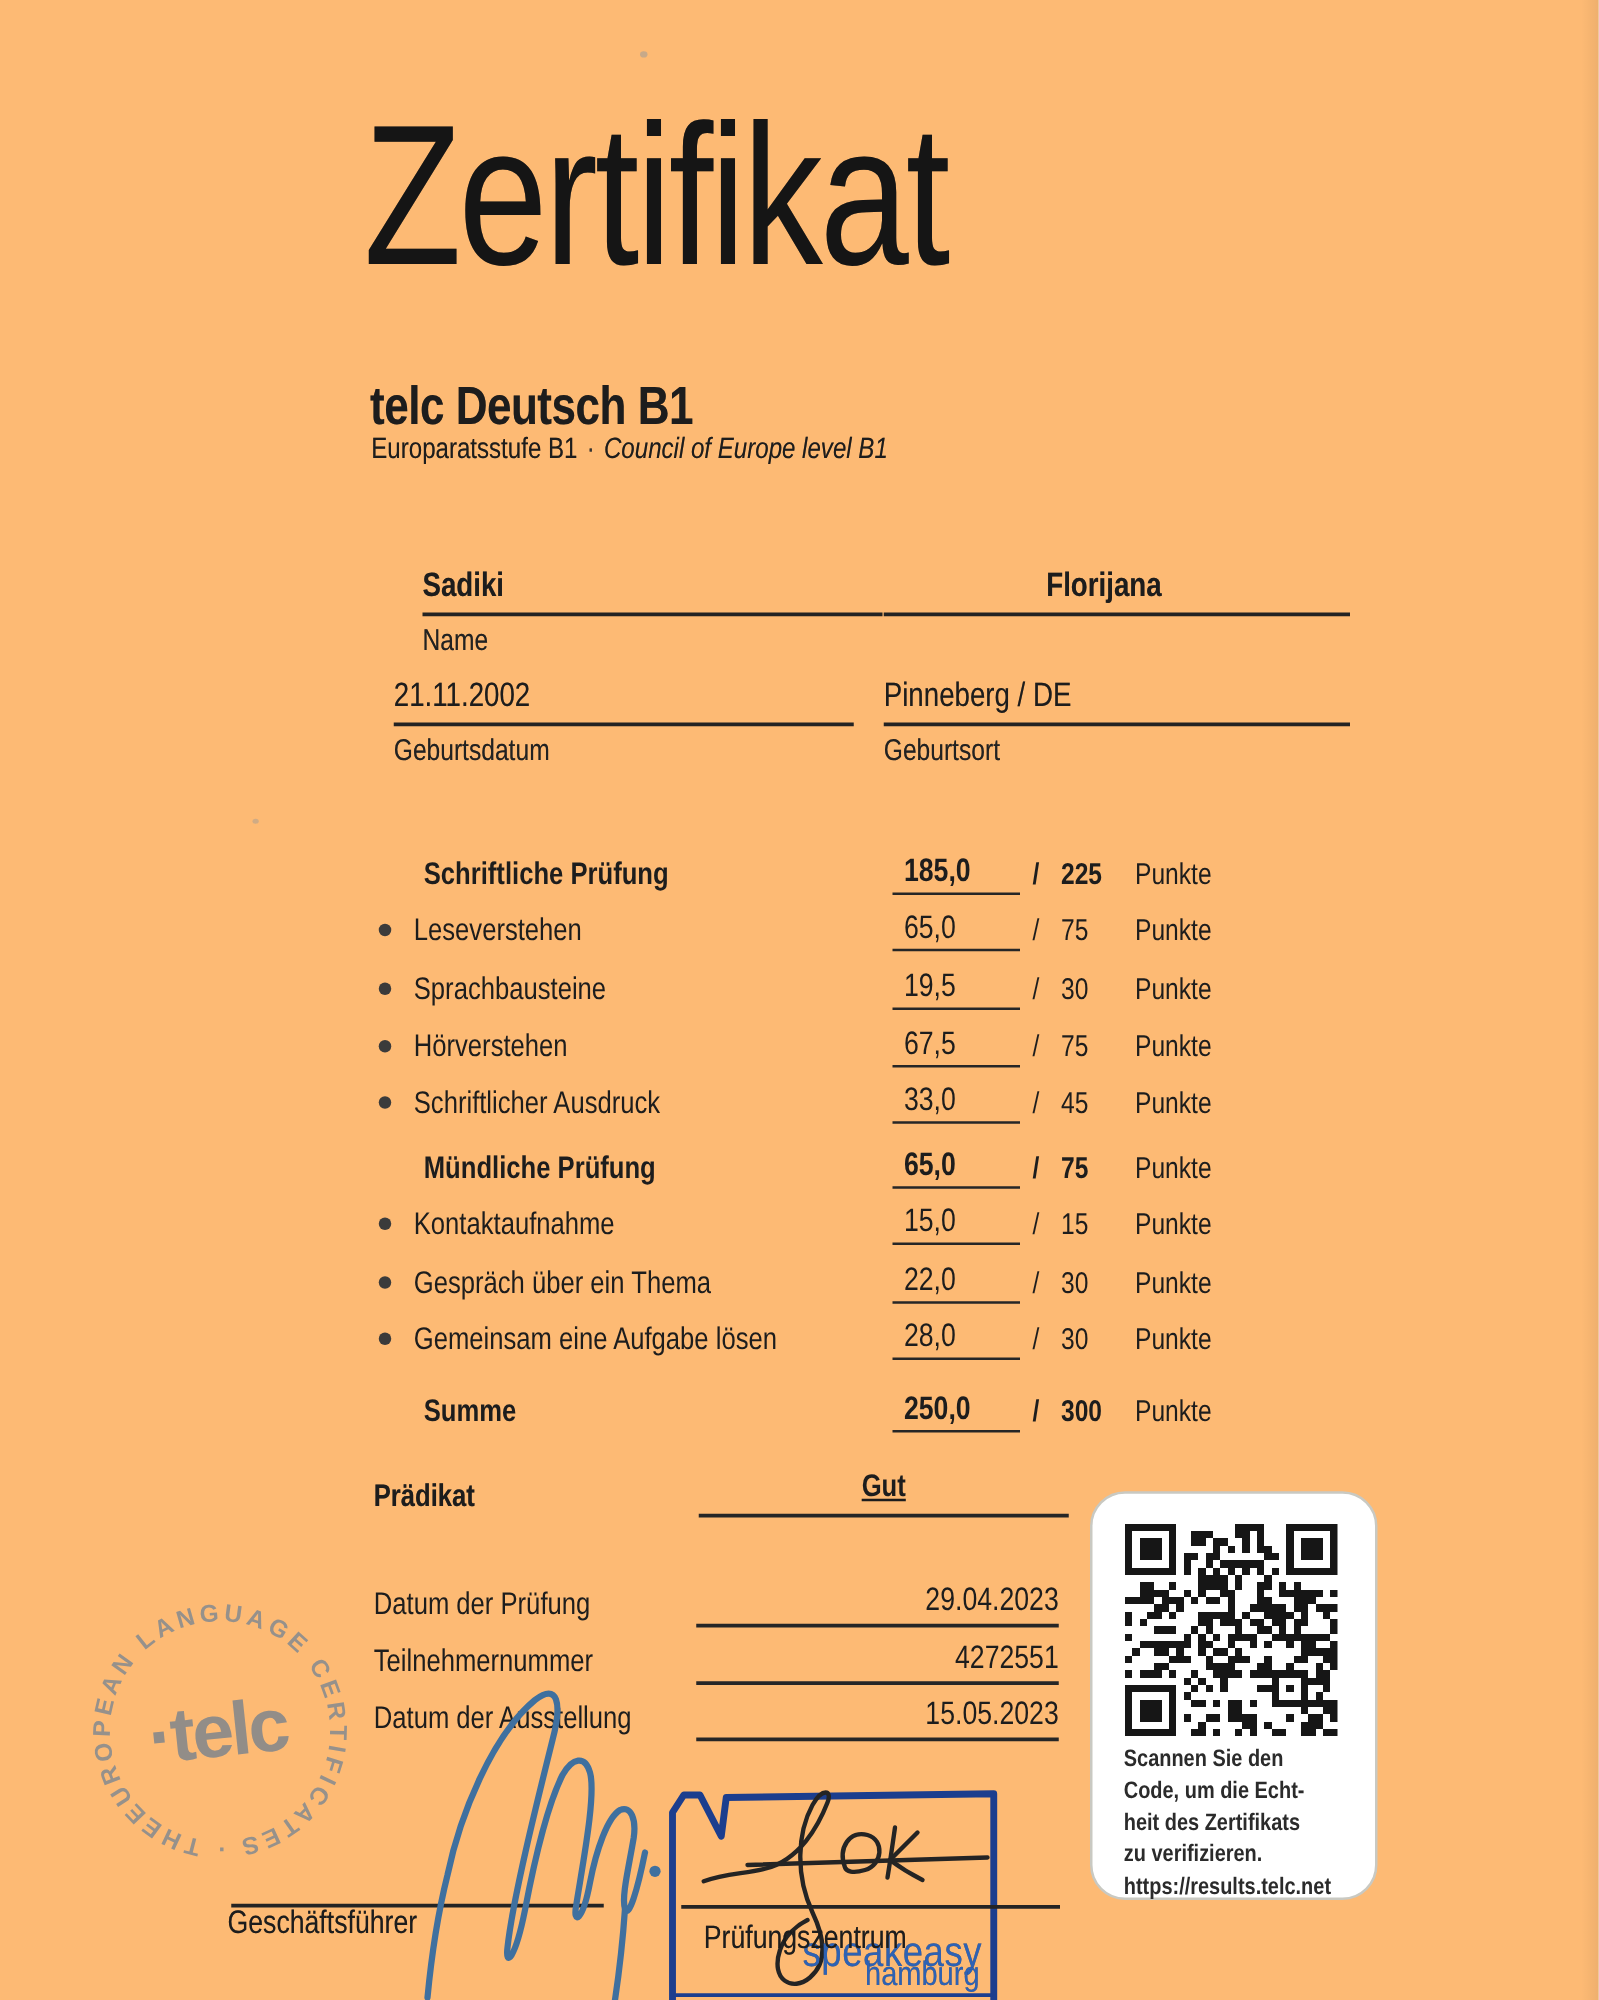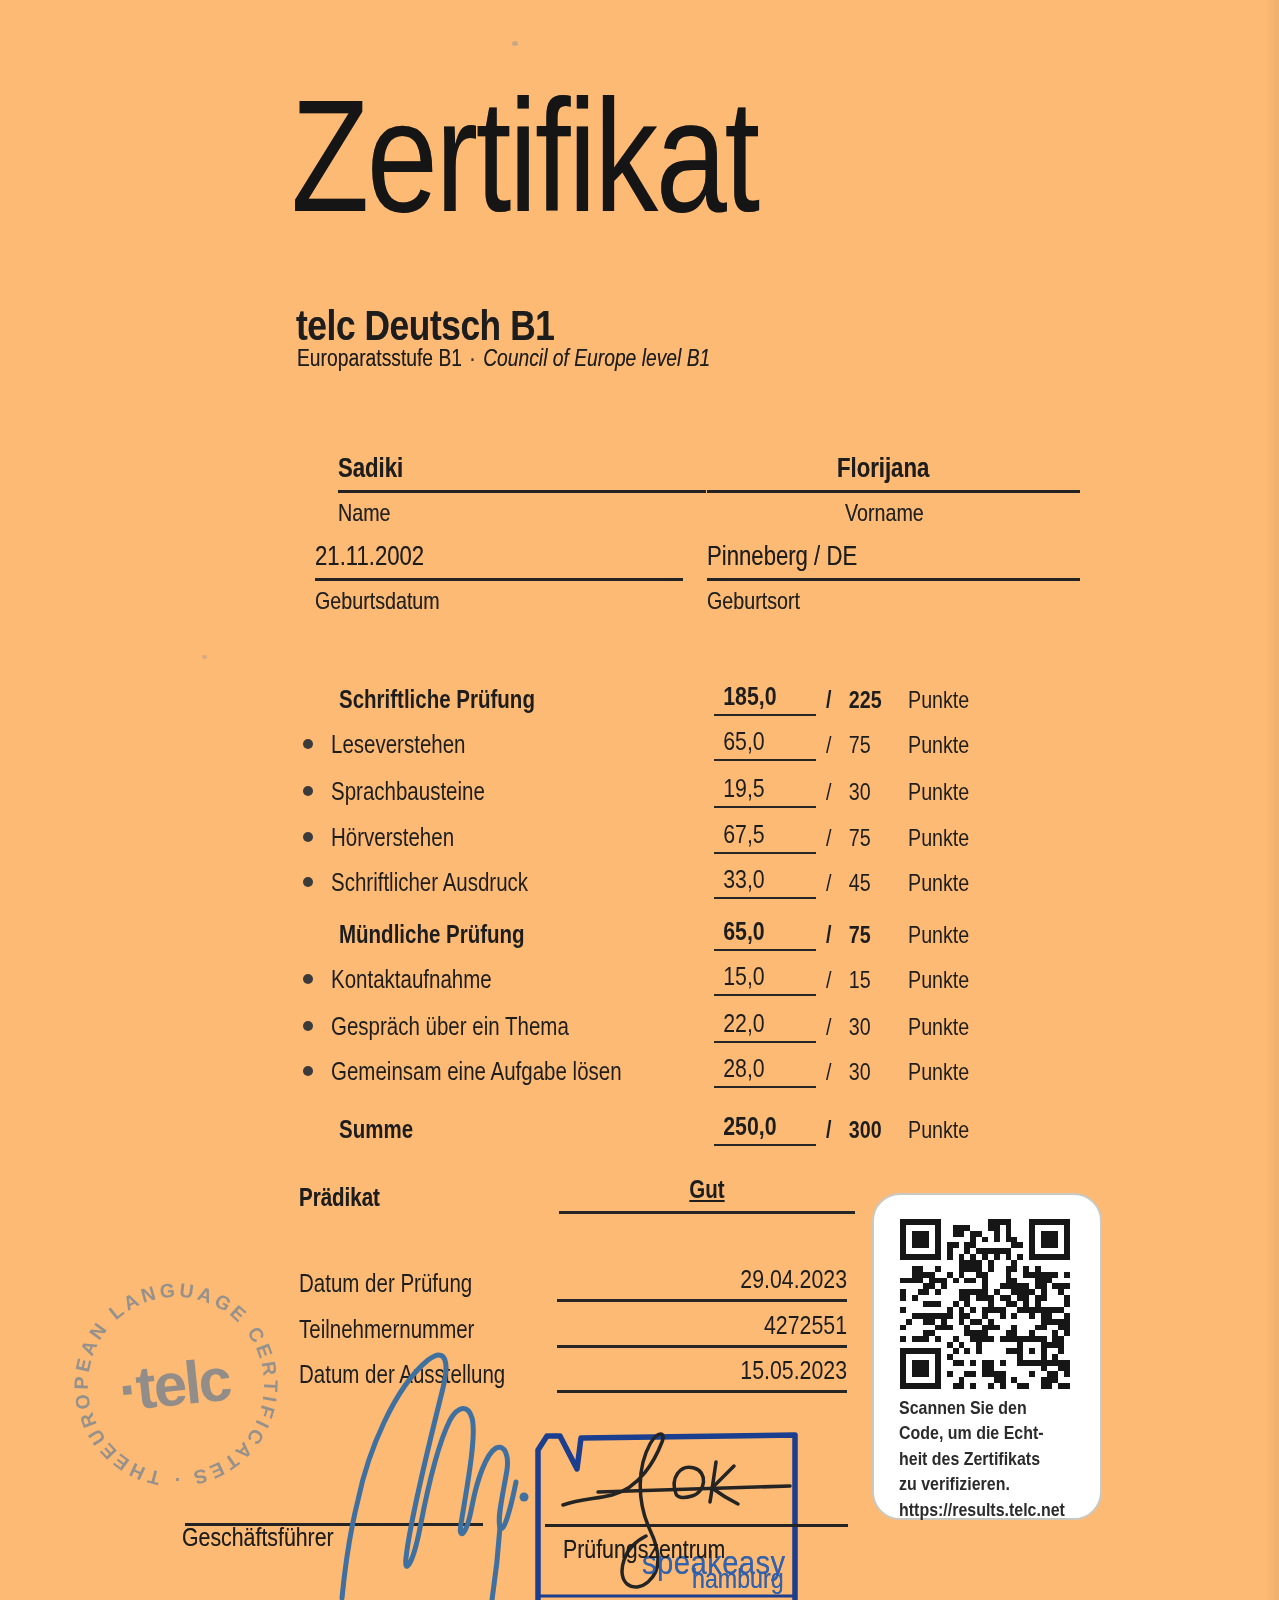--- a/index.html
+++ b/index.html
@@ -100,21 +100,20 @@
 
   <div class="txt exam-name bold"><span class="cx-l">telc Deutsch B1</span></div>
   <div class="txt subtitle"><span>Europaratsstufe B1</span><span class="sep">·</span><span class="it">Council of Europe level B1</span></div>
 
   <div class="field" style="left:297px; top:455px; width:368px;margin-left:41px;">
     <div class="fval bold"><span class="cx-l">Sadiki</span></div>
     <div class="flab"><span class="cx-l">Name</span></div>
   </div>
   <div class="field" style="left:707px; top:455px; width:373px;text-align:center;">
     <div class="fval bold"><span class="cx-l">Florijana</span></div>
-    <div class="flab"><span class="cx-l">Vorname</span></div>
   </div>
   <div class="field" style="left:315px; top:543px; width:368px;">
     <div class="fval"><span class="cx-l">21.11.2002</span></div>
     <div class="flab"><span class="cx-l">Geburtsdatum</span></div>
   </div>
   <div class="field" style="left:707px; top:543px; width:373px;">
     <div class="fval"><span class="cx-l">Pinneberg / DE</span></div>
     <div class="flab"><span class="cx-l">Geburtsort</span></div>
   </div>
 

